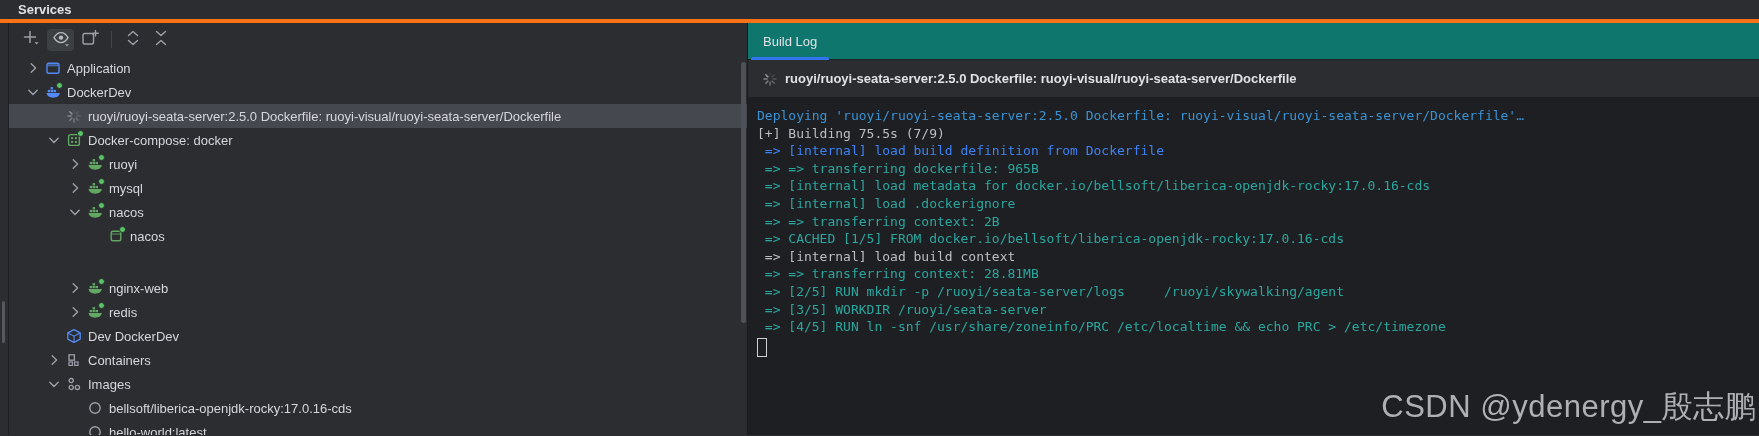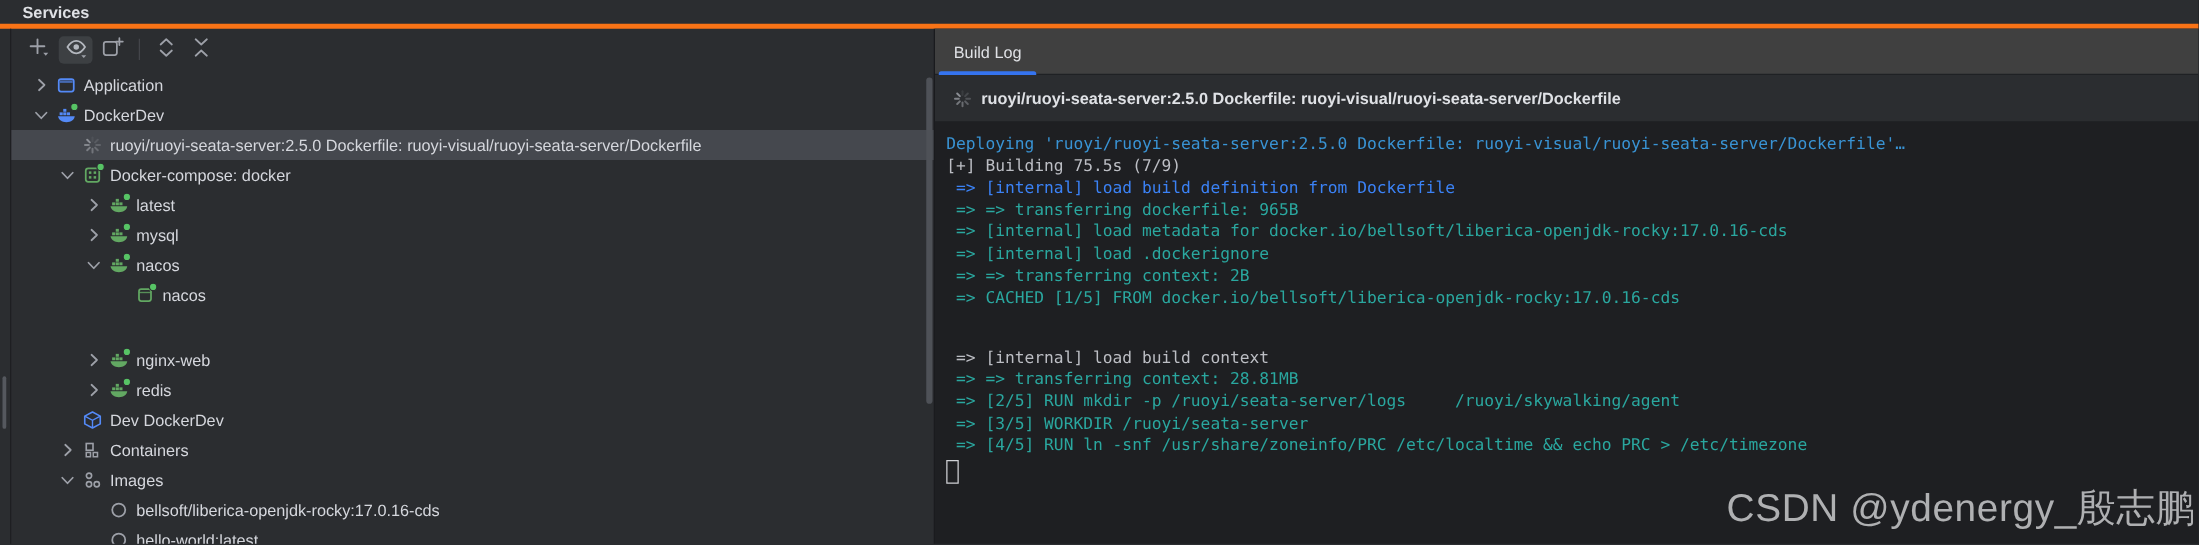--- a/index.html
+++ b/index.html
@@ -25,21 +25,21 @@
   .tree-row{ height:24px; display:flex; align-items:center; white-space:nowrap; }
   .tree-row.selected{ background:#45484e; }
   .chev-box{ width:16px; height:16px; flex:none; margin-right:4px; display:flex; align-items:center; justify-content:center; color:#9da0a8; }
   .tree-icon{ width:16px; height:16px; flex:none; margin-right:6px; position:relative; }
   .tree-icon svg{ display:block; width:16px; height:16px; }
   .dot{ position:absolute; top:-2px; right:-2px; width:7px; height:7px; border-radius:50%; border:1px solid #2b2d30; }
   .tree-label{ color:#d5d7dd; }
   .v-scrollbar{ position:absolute; right:1px; top:39px; width:5px; height:261px; background:#4e5157; border-radius:3px; }
   
   .right-panel{ flex:1; min-width:0; display:flex; flex-direction:column; background:#1e1f22; }
-  .tab-bar{ height:37px; flex:none; background:#404040; display:flex; align-items:stretch; border-bottom:1px solid #1f2124; }
+  .tab-bar{ height:37px; flex:none; background:#0f766e; display:flex; align-items:stretch; border-bottom:1px solid #1f2124; }
   .tab{ margin-left:3px; padding:0 12px; display:flex; align-items:center; position:relative; color:#dfe1e5; }
   .tab.active::after{ content:""; position:absolute; left:0; right:0; bottom:-1px; height:3px; background:#3574f0; border-radius:2px 2px 0 0; }
   .console-header{ height:37px; flex:none; background:#2b2d30; display:flex; align-items:center; padding-left:14px; gap:7px; }
   .console-header .spinner{ width:16px; height:16px; }
   .console-header .spinner svg{ display:block; width:16px; height:16px; }
   .header-title{ font-weight:bold; color:#dfe1e5; }
   .console{ flex:1; padding:10px 0 0 9px; font-family:"DejaVu Sans Mono", monospace; font-size:13px; line-height:17.6px; overflow:hidden; }
   .console-line{ white-space:pre; }
   .cursor{ width:10px; height:19px; border:1.5px solid #cfd1d5; margin-top:2px; }
   
@@ -179,21 +179,21 @@
             <span class="tree-icon">
               <svg viewBox="0 0 16 16">
                 <rect x="2.7" y="5.9" width="2.5" height="2.3" fill="#62a862"></rect>
                 <rect x="5.6" y="5.9" width="2.5" height="2.3" fill="#62a862"></rect>
                 <rect x="8.5" y="5.9" width="2.5" height="2.3" fill="#62a862"></rect>
                 <rect x="5.6" y="3.1" width="2.5" height="2.3" fill="#62a862"></rect>
                 <path d="M1.4 9 H14.8 C14.4 11.9 11.9 13.7 8.1 13.7 C4.4 13.7 2 11.9 1.4 9 Z" fill="#62a862"></path>
               </svg>
               <span class="dot" style="background: rgb(87, 196, 101);"></span>
             </span>
-            <span class="tree-label">latest</span>
+            <span class="tree-label">ruoyi</span>
           </div>
           <div class="tree-row" style="padding-left: 58px;">
             <span class="chev-box">
               <svg width="16" height="16" viewBox="0 0 16 16">
                 <path d="M6.2 3.8 L10.6 8 L6.2 12.2" fill="none" stroke="currentColor" stroke-width="1.4" stroke-linecap="round" stroke-linejoin="round"></path>
               </svg>
             </span>
             <span class="tree-icon">
               <svg viewBox="0 0 16 16">
                 <rect x="2.7" y="5.9" width="2.5" height="2.3" fill="#62a862"></rect>
@@ -366,21 +366,21 @@
       <div class="console">
         <div id="console-lines">
             <div class="console-line" style="color: rgb(57, 147, 212);">Deploying 'ruoyi/ruoyi-seata-server:2.5.0 Dockerfile: ruoyi-visual/ruoyi-seata-server/Dockerfile'…</div>
             <div class="console-line" style="color: rgb(188, 190, 196);">[+] Building 75.5s (7/9)</div>
             <div class="console-line" style="color: #3b82f6;"> =&gt; [internal] load build definition from Dockerfile</div>
             <div class="console-line" style="color: rgb(42, 167, 159);"> =&gt; =&gt; transferring dockerfile: 965B</div>
             <div class="console-line" style="color: rgb(42, 167, 159);"> =&gt; [internal] load metadata for docker.io/bellsoft/liberica-openjdk-rocky:17.0.16-cds</div>
             <div class="console-line" style="color: rgb(42, 167, 159);"> =&gt; [internal] load .dockerignore</div>
             <div class="console-line" style="color: rgb(42, 167, 159);"> =&gt; =&gt; transferring context: 2B</div>
             <div class="console-line" style="color: rgb(42, 167, 159);"> =&gt; CACHED [1/5] FROM docker.io/bellsoft/liberica-openjdk-rocky:17.0.16-cds</div>
-            <div class="console-line" style="color: rgb(188, 190, 196); margin-top: 30px;"> =&gt; [internal] load build context</div>
+            <div class="console-line" style="color: rgb(188, 190, 196);"> =&gt; [internal] load build context</div>
             <div class="console-line" style="color: rgb(42, 167, 159);"> =&gt; =&gt; transferring context: 28.81MB</div>
             <div class="console-line" style="color: rgb(42, 167, 159);"> =&gt; [2/5] RUN mkdir -p /ruoyi/seata-server/logs     /ruoyi/skywalking/agent</div>
             <div class="console-line" style="color: rgb(42, 167, 159);"> =&gt; [3/5] WORKDIR /ruoyi/seata-server</div>
             <div class="console-line" style="color: rgb(42, 167, 159);"> =&gt; [4/5] RUN ln -snf /usr/share/zoneinfo/PRC /etc/localtime &amp;&amp; echo PRC &gt; /etc/timezone</div>
           </div>
         <div class="cursor"></div>
       </div>
     </div>
 
   </div>

